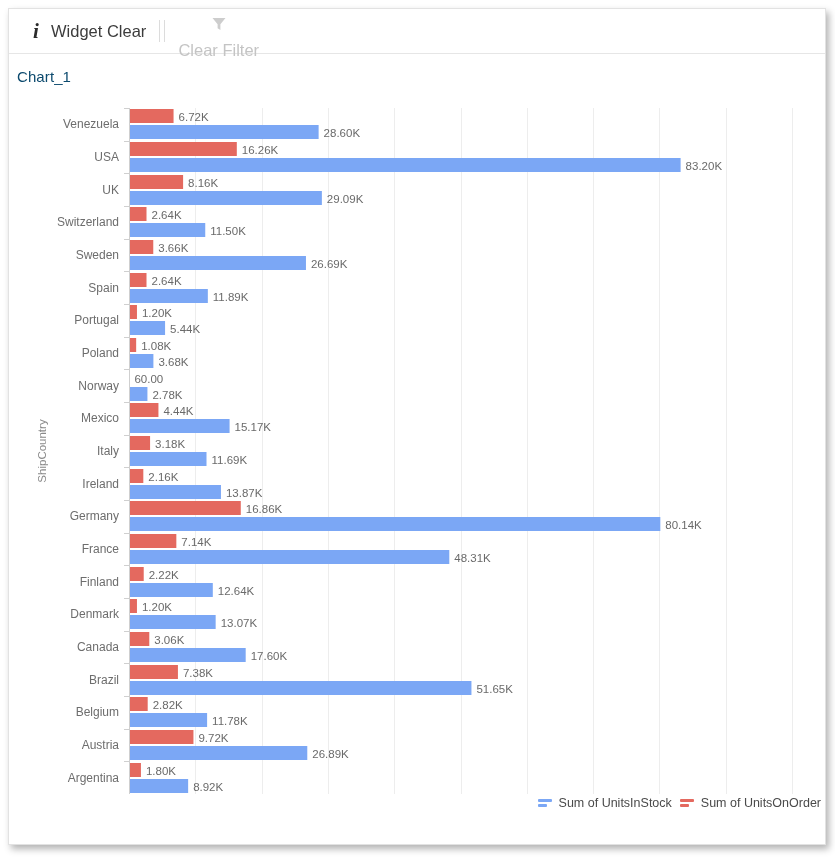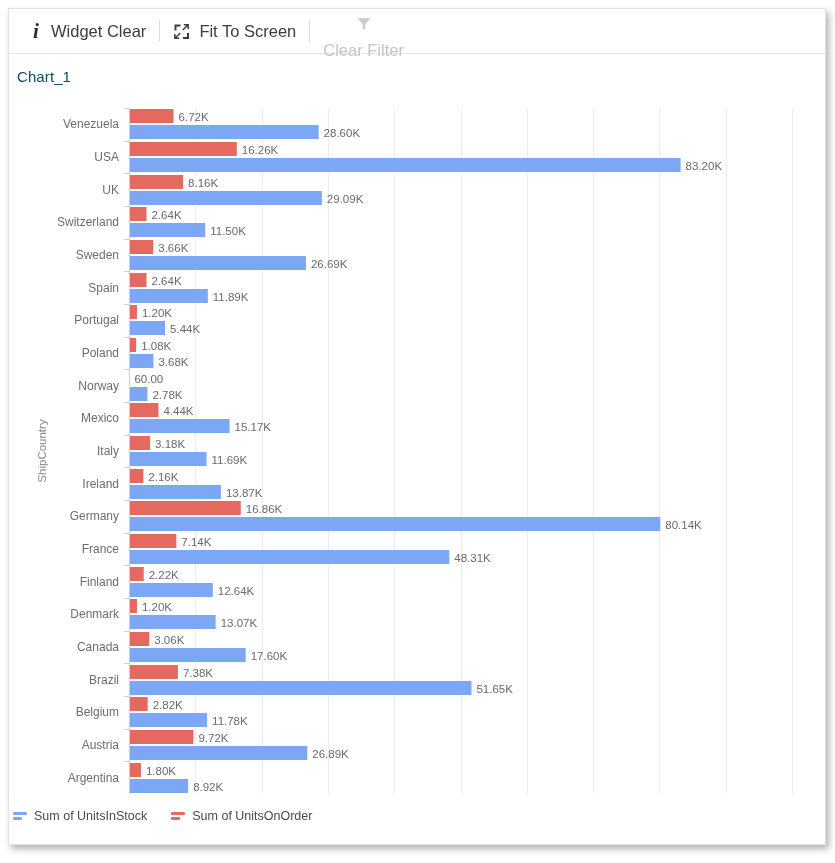--- a/index.html
+++ b/index.html
@@ -79,26 +79,26 @@
     font-size: 11.5px;
     fill: #6a6a6a;
   }
   .axis-title {
     font-family: "Liberation Sans", sans-serif;
     font-size: 11.5px;
     fill: #8a8a8a;
   }
   #legend {
     position: absolute;
-    left: 0; bottom: 22px;
+    left: 0; bottom: 35px;
     width: 816px;
     display: flex;
-    justify-content: flex-start;
+    justify-content: flex-end;
     align-items: center;
-    gap: 16px;
+    gap: 0px;
   }
   .lg-item {
     display: flex; align-items: center; gap: 7px;
     padding: 0 4px;
     cursor: pointer;
   }
   .lg-label { font-size: 12.5px; color: #4a4a4a; }
   .lg-mark { width: 14px; height: 11px; position: relative; }
   .lg-mark i { position: absolute; left: 0; height: 3px; border-radius: 1px; display: block; }
   .lg-mark i.a { top: 1px; width: 14px; }
@@ -108,33 +108,20 @@
 <body>
 
 <div id="window">
 
   <div id="toolbar">
     <div class="tb-item">
       <span class="ic ic-info">i</span>
       <span>Widget Clear</span>
     </div>
     <div class="tb-sep"></div>
-    <div class="tb-item">
-      <span class="ic">
-        <svg width="17" height="17" viewBox="0 0 17 17">
-          <g fill="#3c3c3c">
-            <path d="M1 1h6v2H3v4H1z" transform="translate(0.5,0.5) rotate(0)"></path>
-            <path d="M16 16h-6v-2h4v-4h2z"></path>
-            <path d="M10.2 7.6 L14.4 3.4 L14.4 6.0 L15.9 6.0 L15.9 0.9 L10.8 0.9 L10.8 2.4 L13.4 2.4 L9.2 6.6 Z"></path>
-            <path d="M6.8 9.4 L2.6 13.6 L2.6 11.0 L1.1 11.0 L1.1 16.1 L6.2 16.1 L6.2 14.6 L3.6 14.6 L7.8 10.4 Z"></path>
-          </g>
-        </svg>
-      </span>
-      <span>Fit To Screen</span>
-    </div>
     <div class="tb-sep"></div>
     <div class="tb-item disabled">
       <span class="ic">
         <svg width="16" height="16" viewBox="0 0 16 16">
           <path d="M1.5 2 H14.5 L9.4 8.2 V14 L6.6 12.2 V8.2 Z" fill="#cdcdcd"></path>
         </svg>
       </span>
       <span>Clear Filter</span>
     </div>
   </div>

